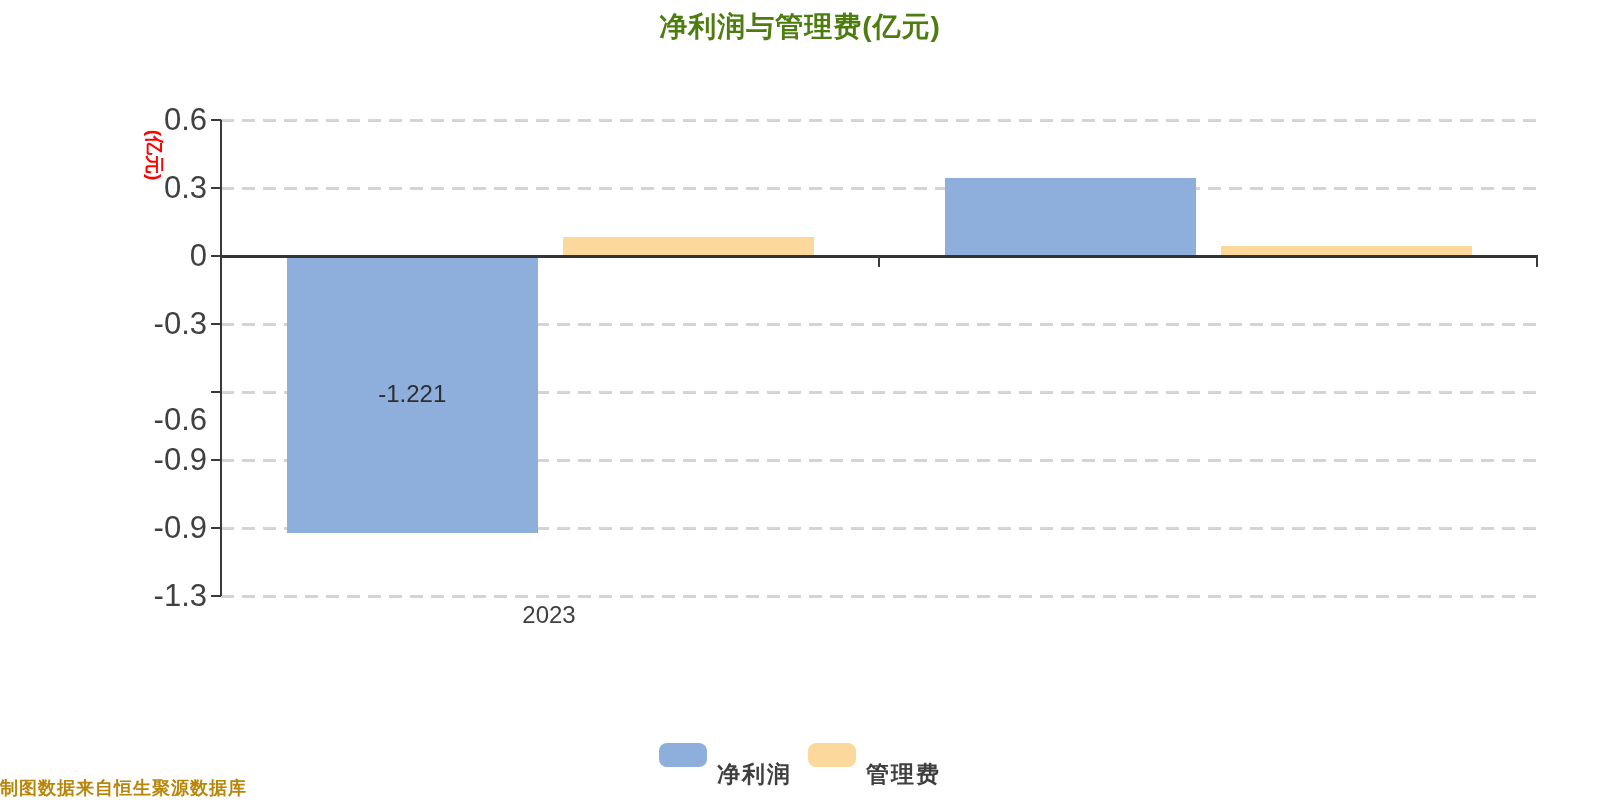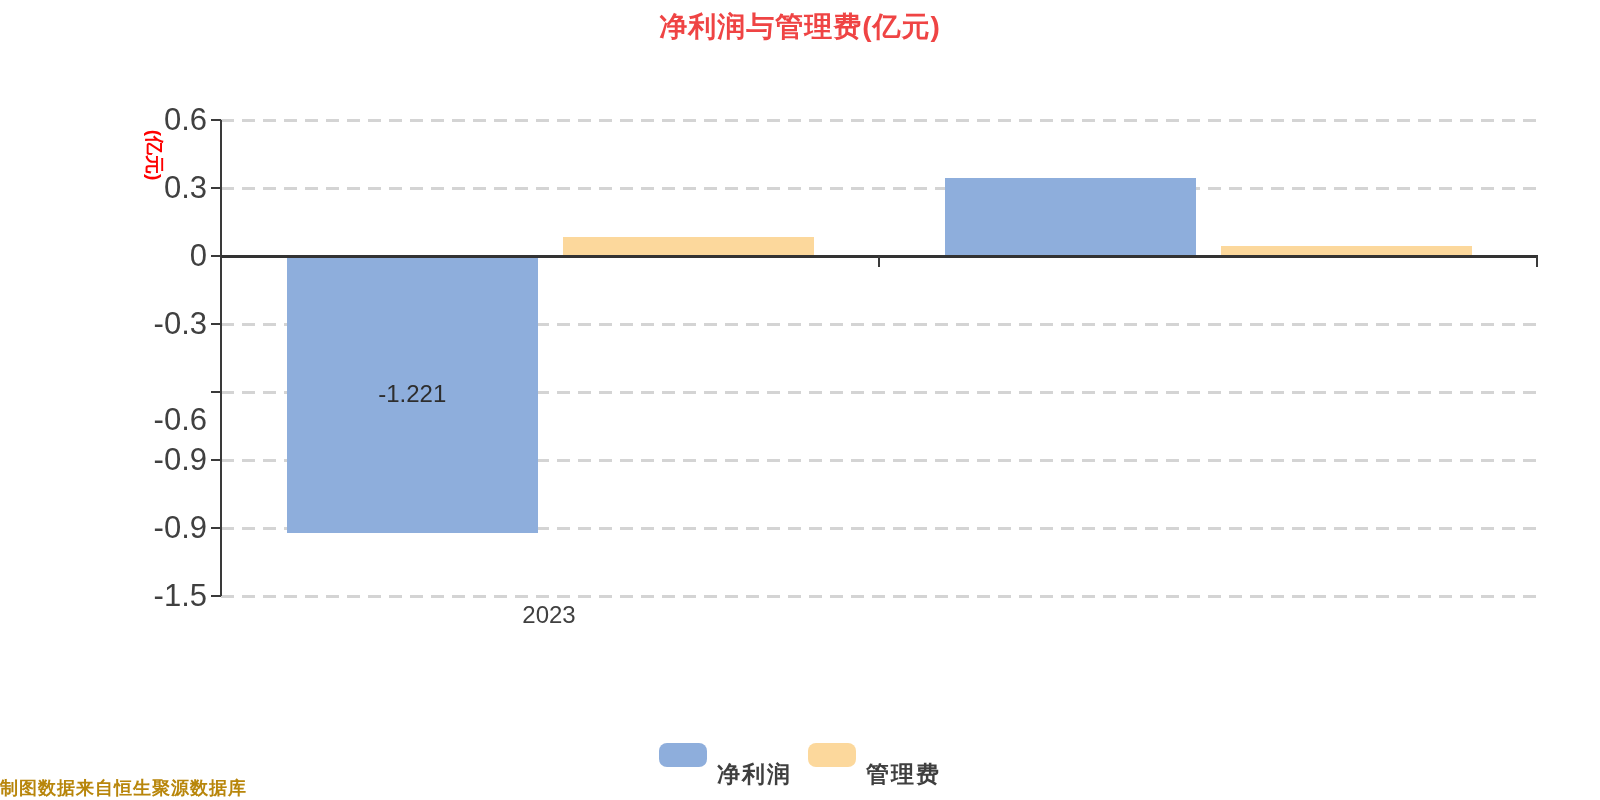--- a/index.html
+++ b/index.html
@@ -13,21 +13,21 @@
     position: relative;
     width: 1600px; height: 800px;
     background: #ffffff;
   }
   .title {
     position: absolute;
     top: 8px; left: 0; width: 1600px;
     text-align: center;
     font-size: 28px; font-weight: bold;
     letter-spacing: 1px;
-    color: #ef4444;
+    color: #4d7c0f;
   }
   .y-unit {
     position: absolute;
     left: 128px; top: 120px;
     width: 52px; height: 70px;
     display: flex; align-items: center; justify-content: center;
   }
   .y-unit span {
     display: block;
     transform: rotate(90deg);
@@ -167,21 +167,21 @@
       <div class="y-tick" style="top: 271.002px;"></div>
       <div class="y-tick-label" style="left: -104px; top: 258.002px; margin-top: 28px;">-0.6</div>
       <div class="gridline" style="top: 339.003px;"></div>
       <div class="y-tick" style="top: 339.003px;"></div>
       <div class="y-tick-label" style="left: -104px; top: 326.003px;">-0.9</div>
       <div class="gridline" style="top: 407.004px;"></div>
       <div class="y-tick" style="top: 407.004px;"></div>
       <div class="y-tick-label" style="left: -104px; top: 394.004px;">-0.9</div>
       <div class="gridline" style="top: 475.005px;"></div>
       <div class="y-tick" style="top: 475.005px;"></div>
-      <div class="y-tick-label" style="left: -104px; top: 462.005px;">-1.5</div>
+      <div class="y-tick-label" style="left: -104px; top: 462.005px;">-1.3</div>
       <div class="bar" style="left: 65.75px; top: 136px; width: 251px; height: 276.764px; background: rgb(142, 174, 220);"></div>
       <div class="bar-label" style="left: 65.75px; width: 251px; top: 260.382px;">-1.221</div>
       <div class="bar" style="left: 724.25px; top: 57.5722px; width: 251px; height: 78.4278px; background: rgb(142, 174, 220);"></div>
       <div class="bar" style="left: 341.75px; top: 116.96px; width: 251px; height: 19.0403px; background: rgb(252, 216, 156);"></div>
       <div class="bar" style="left: 1000.25px; top: 126.027px; width: 251px; height: 9.97348px; background: rgb(252, 216, 156);"></div>
     </div>
 
   <div class="x-label" style="left: 429px;">2023</div>
 
   <div class="legend">

